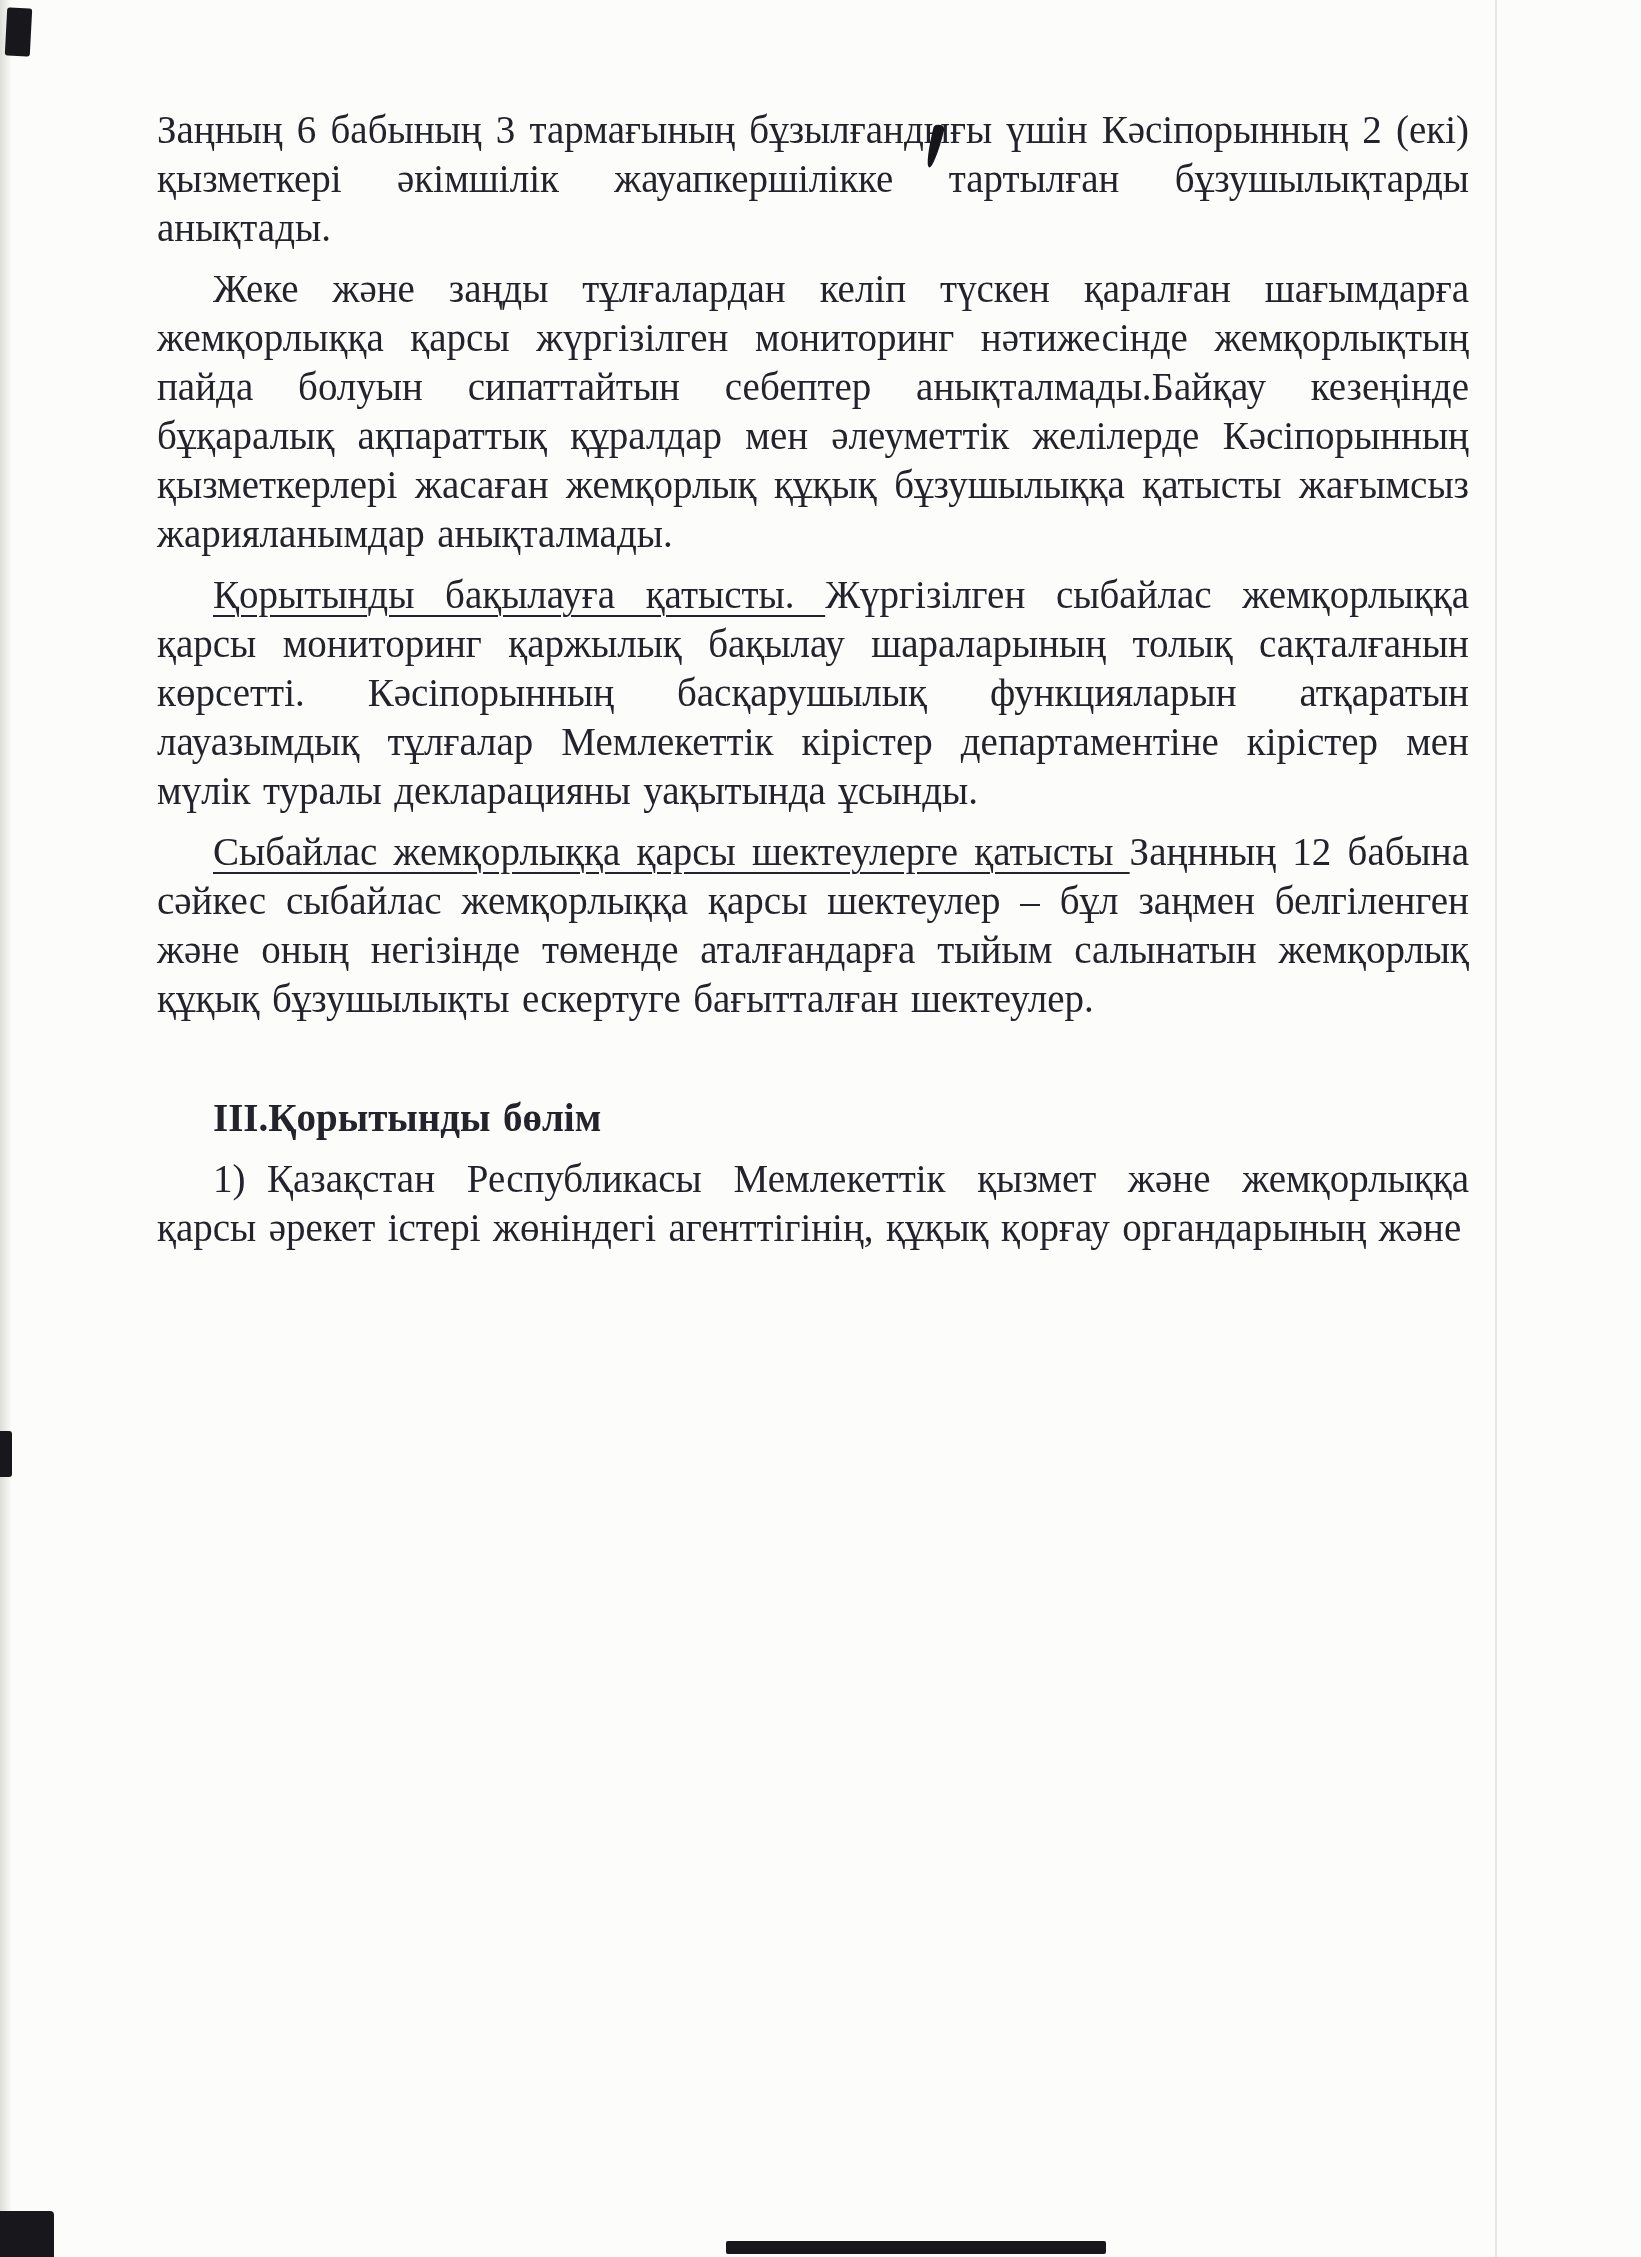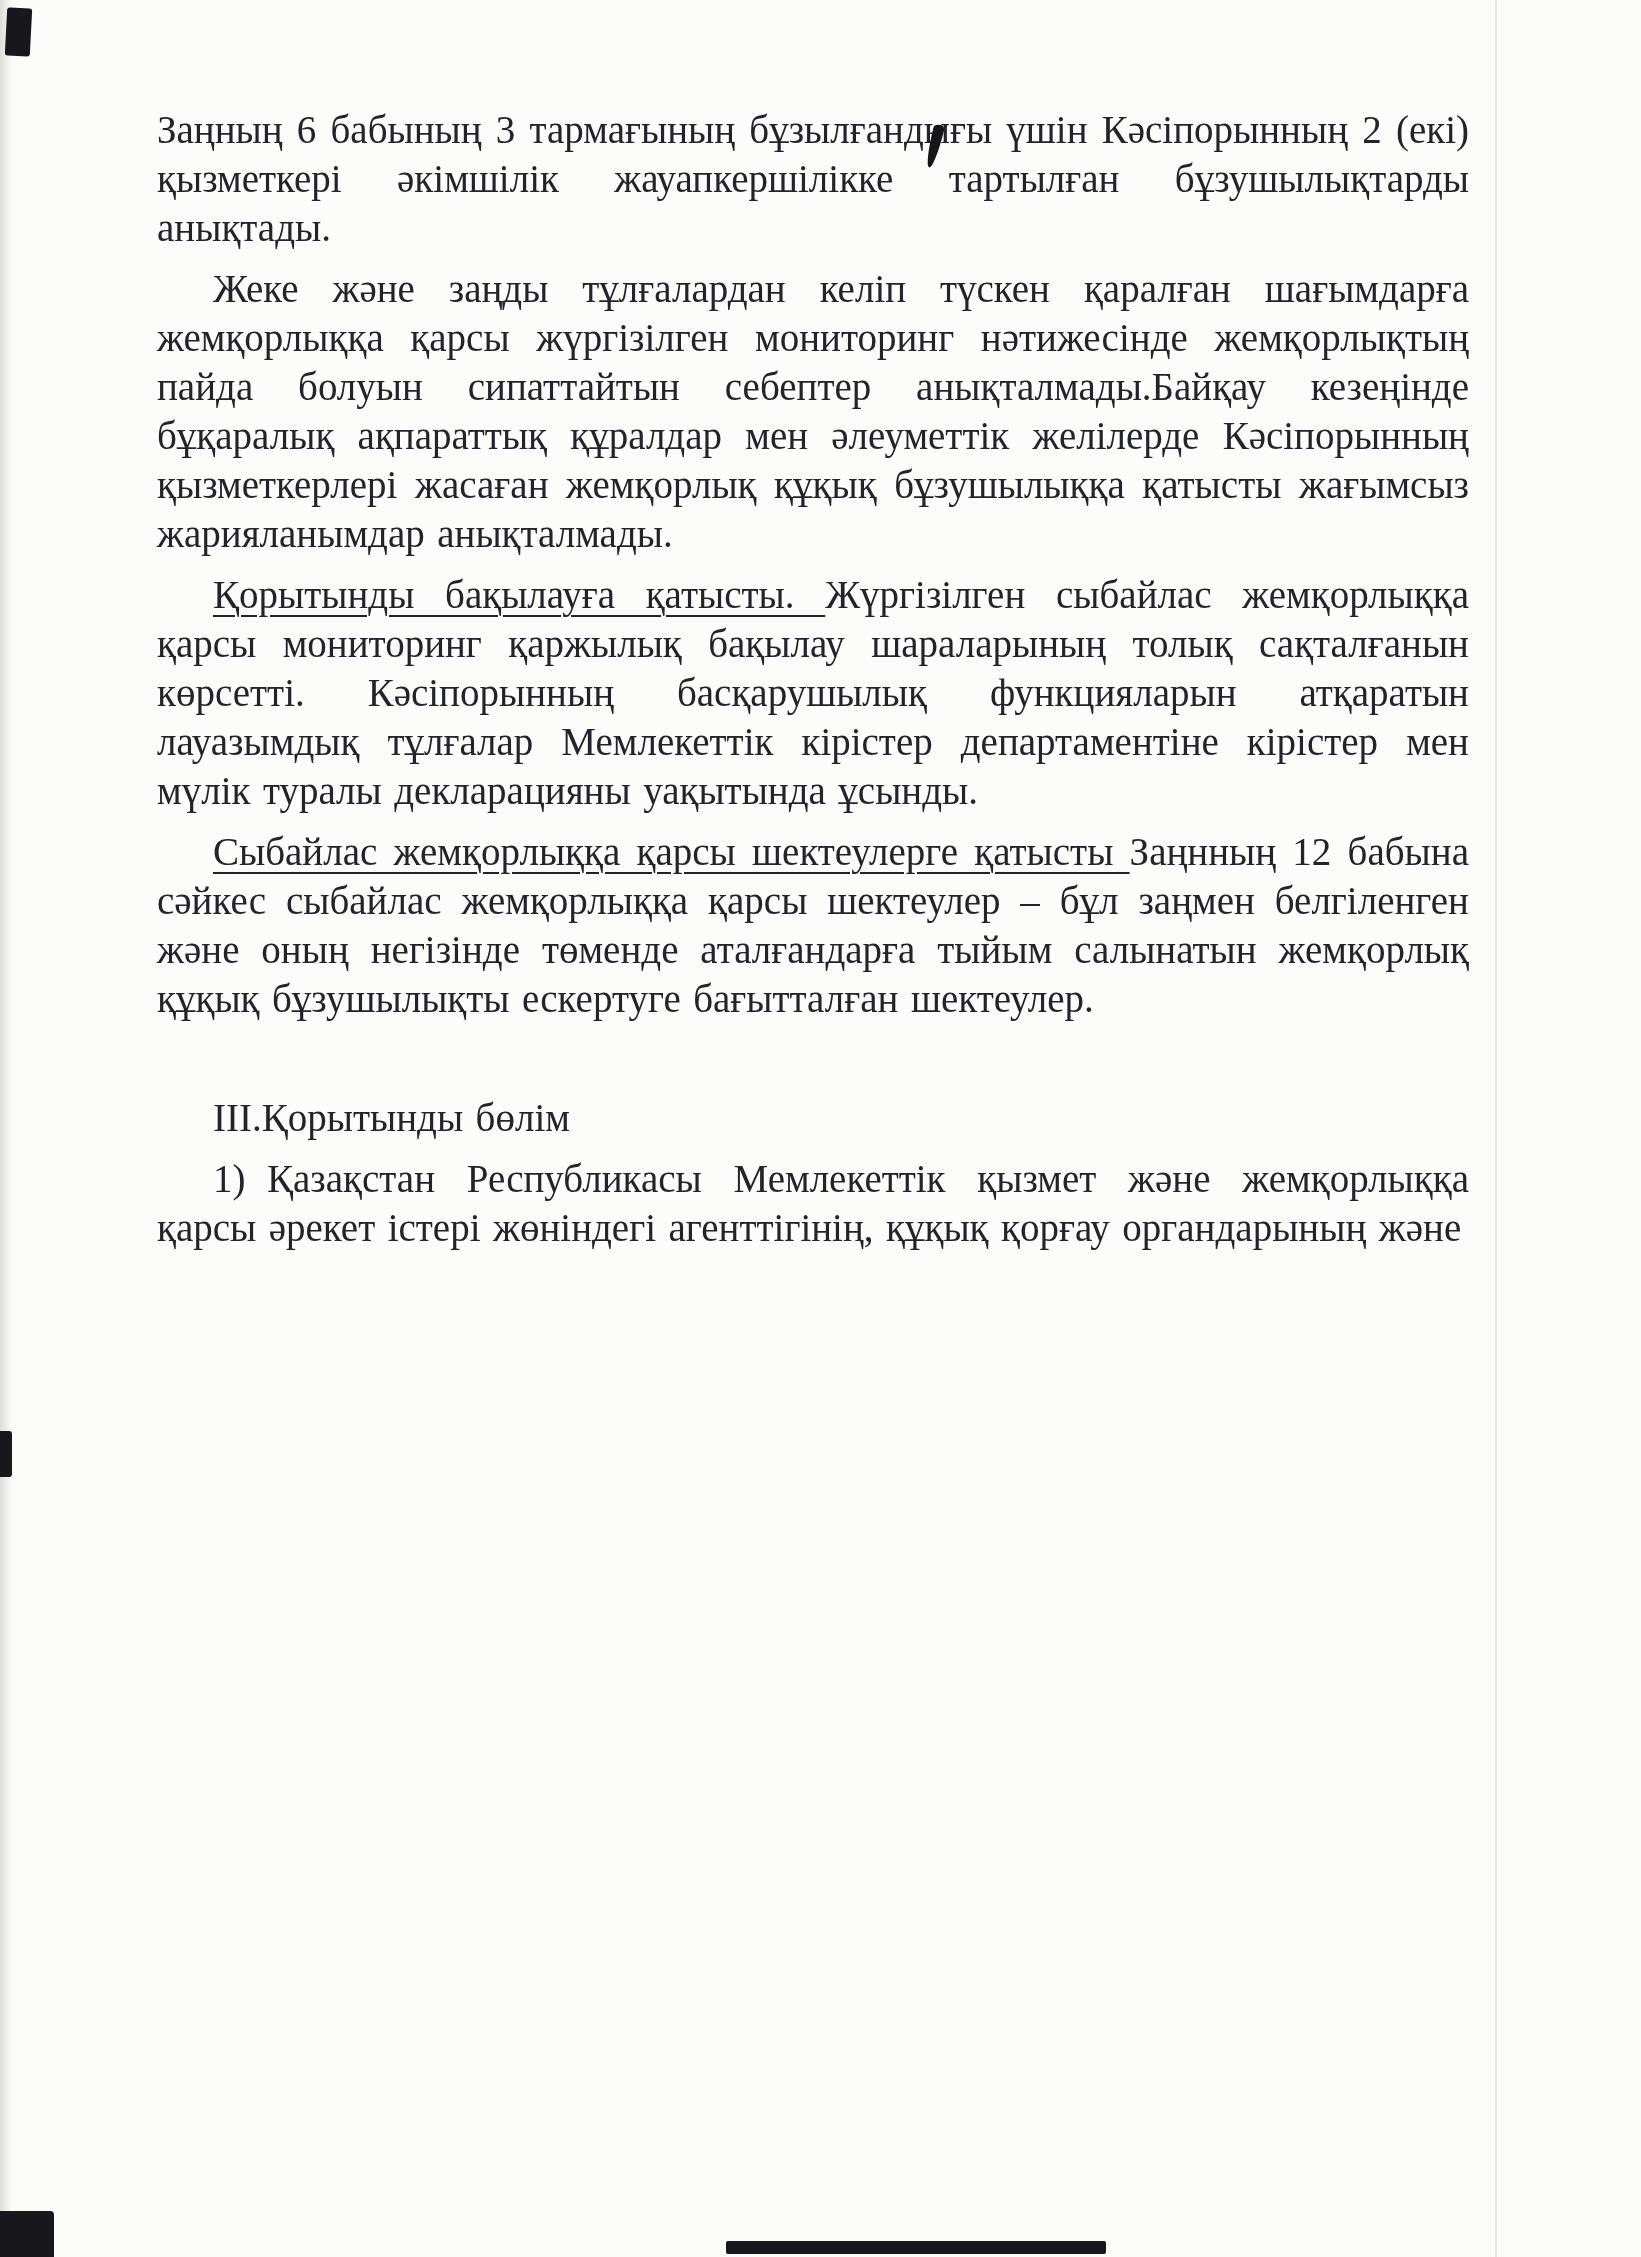--- a/index.html
+++ b/index.html
@@ -19,21 +19,21 @@
     word-spacing:0.07em;
   }
   .textblock p{margin:12px;text-indent:56px;}
   .textblock p.no-indent{text-indent:0;}
   .lead-underline{
     text-decoration:underline;
     text-decoration-thickness:1.9px;
     text-underline-offset:6.8px;
   }
   .heading{
-    font-weight:normal;
+    font-weight:bold;
     margin-top:70px !important;
   }
   .num{
     display:inline-block;
     width:54px;
     text-indent:0;
   }
   
   .artifact{position:absolute;background:#17171c;}
   .edge-left{

